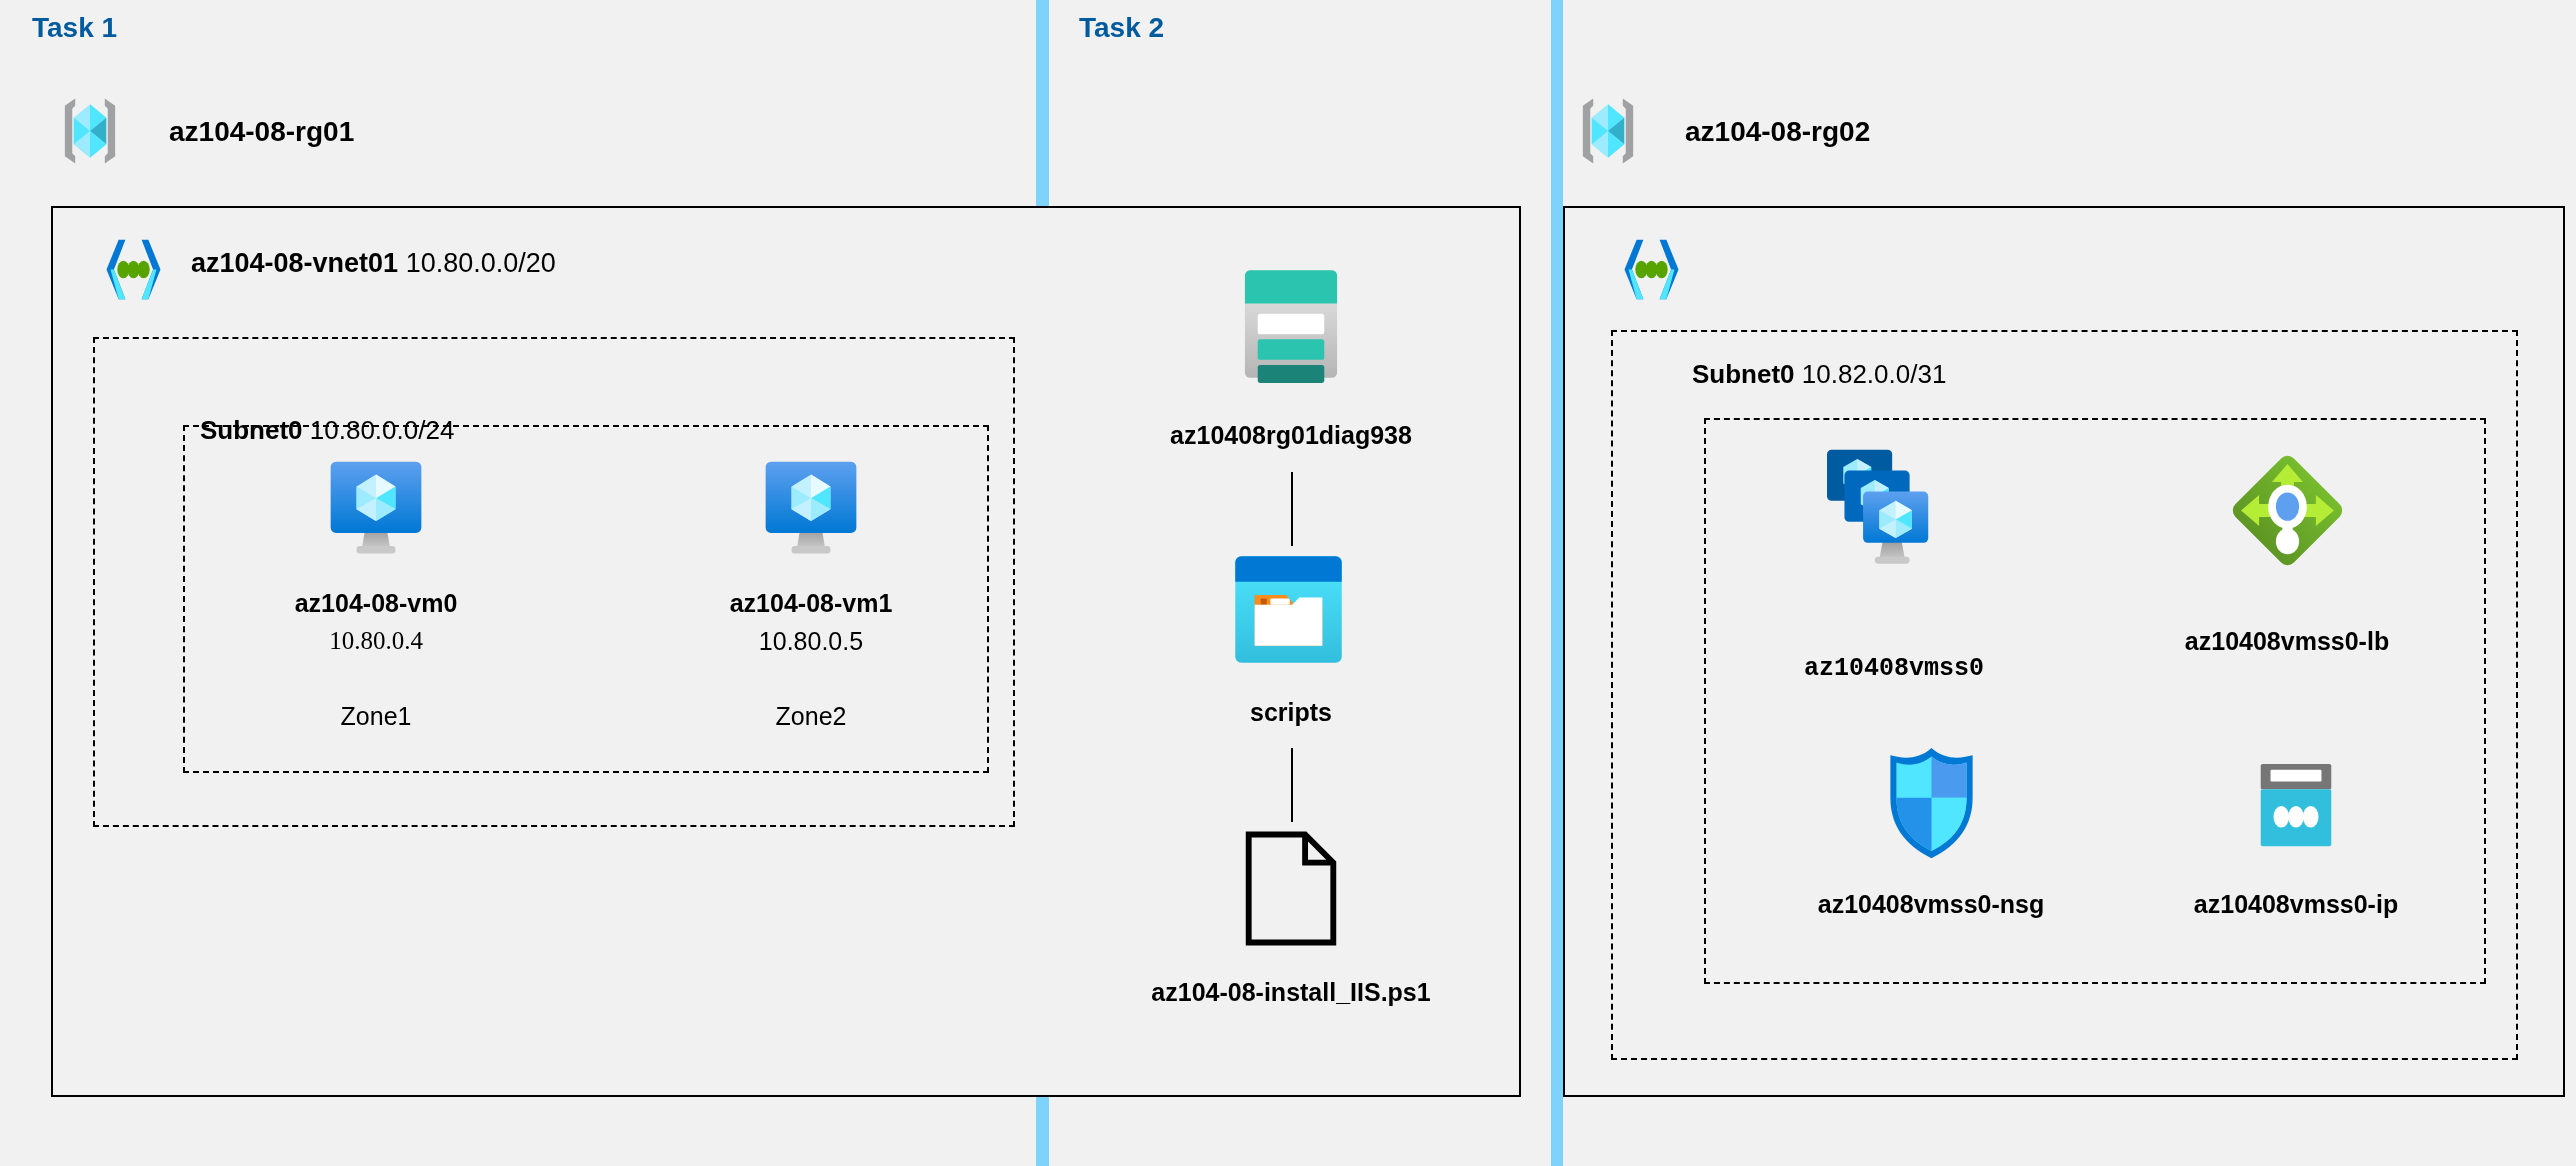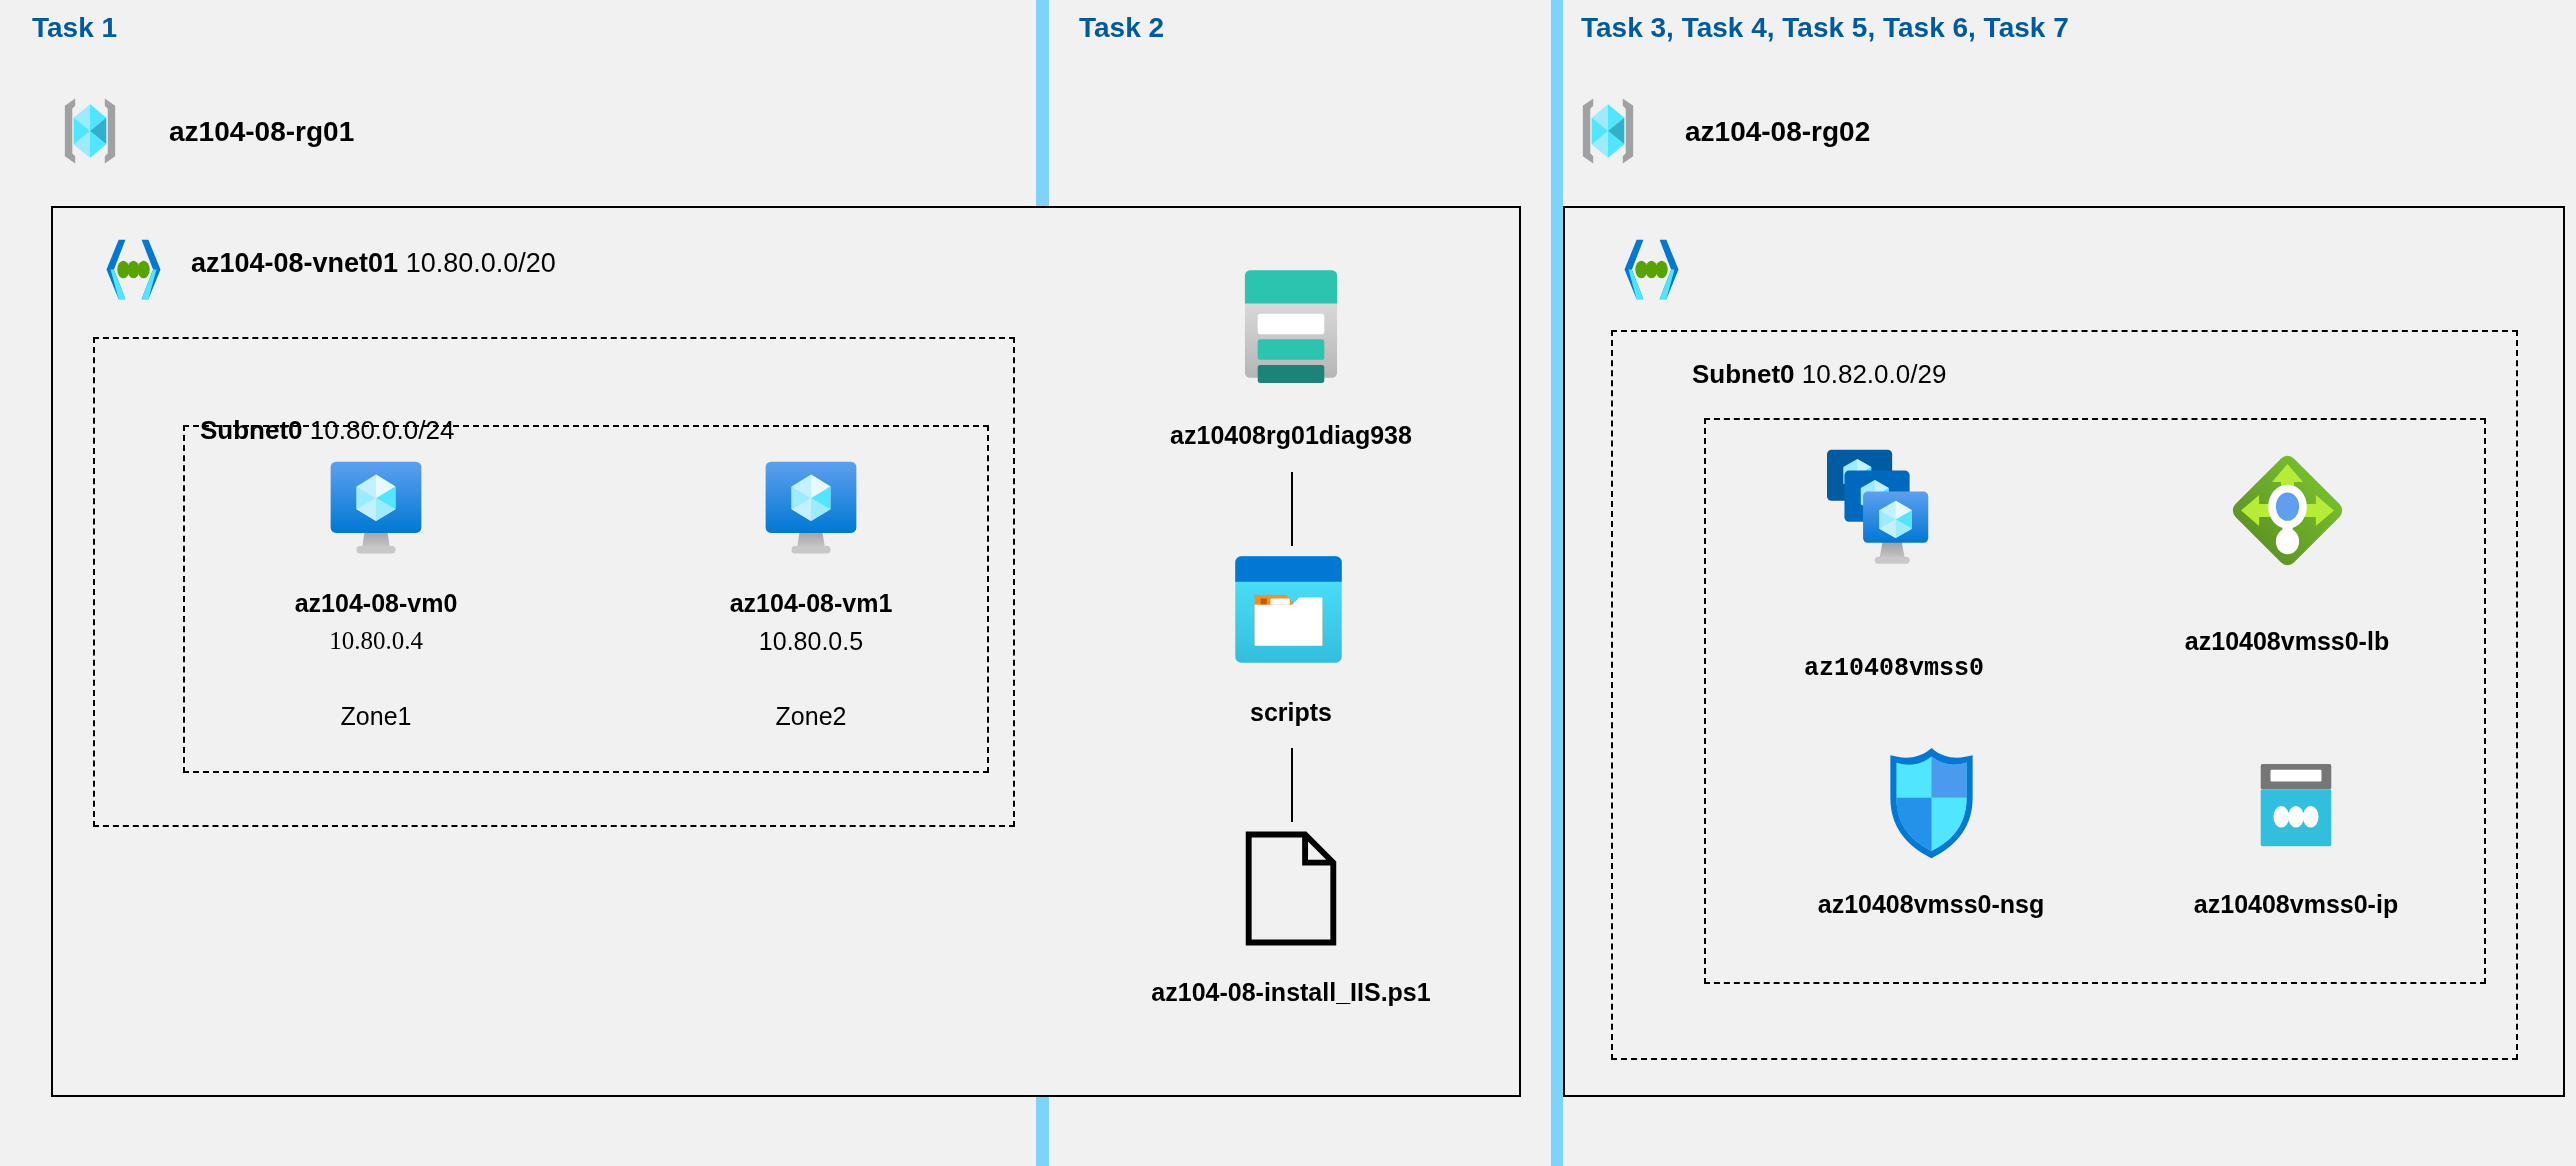--- a/index.html
+++ b/index.html
@@ -38,21 +38,20 @@
 <body>
 
 <div id="canvas">
 
   <div class="panel" style="left:0px;top:0px;width:1036px;height:1166px;"></div>
   <div class="panel" style="left:1049px;top:0px;width:502px;height:1166px;"></div>
   <div class="panel" style="left:1563px;top:0px;width:1013px;height:1166px;"></div>
 
   <div class="task-label" style="left:32px;top:12px;">Task 1</div>
   <div class="task-label" style="left:1079px;top:12px;">Task 2</div>
-  <div class="task-label" style="left:1581px;top:12px;">Task 3, Task 4, Task 5, Task 6, Task 7</div>
 
   <div class="icon" style="left:53px;top:94px;width:74px;height:74px;">
     <svg viewBox="0 0 100 100">
       <path d="M30 6 L16 16 L16 84 L30 94 L30 84 L26 80 L26 20 L30 16 Z" fill="#a0a1a2"></path>
       <path d="M70 6 L84 16 L84 84 L70 94 L70 84 L74 80 L74 20 L70 16 Z" fill="#a0a1a2"></path>
       <path d="M50 14 L72 32 L72 68 L50 86 L28 68 L28 32 Z" fill="#9cebff"></path>
       <path d="M50 14 L72 32 L50 50 Z" fill="#50e6ff"></path>
       <path d="M50 50 L72 32 L72 68 Z" fill="#32b0c9"></path>
       <path d="M50 50 L72 68 L50 86 Z" fill="#50e6ff"></path>
       <path d="M50 50 L28 68 L50 86 Z" fill="#9cebff"></path>
@@ -212,21 +211,21 @@
       <path d="M94 48 L82 92 L72 92 L89 48 Z" fill="#50e6ff"></path>
       <ellipse cx="45" cy="48" rx="9" ry="13" fill="#57a300"></ellipse>
       <ellipse cx="60" cy="48" rx="9" ry="13" fill="#57a300"></ellipse>
       <ellipse cx="75" cy="48" rx="9" ry="13" fill="#57a300"></ellipse>
     </svg>
   </div>
 
   <div class="dashed-box" style="left:1611px;top:330px;width:907px;height:730px;"></div>
   <div class="lbl" style="left:1692px;top:359px;">
     <span class="subnet-name">Subnet0 </span>
-    <span class="subnet-cidr">10.82.0.0/29</span>
+    <span class="subnet-cidr">10.82.0.0/31</span>
   </div>
 
   <div class="dashed-box" style="left:1704px;top:418px;width:782px;height:566px;"></div>
 
   <div class="icon" style="left:1827px;top:445px;width:128px;height:128px;">
     <svg viewBox="0 0 110 110">
       <defs>
         <linearGradient id="vmssFront" x1="0" y1="0" x2="0" y2="1">
           <stop offset="0" stop-color="#5ea0ef"></stop>
             <stop offset="1" stop-color="#0078d4"></stop>

